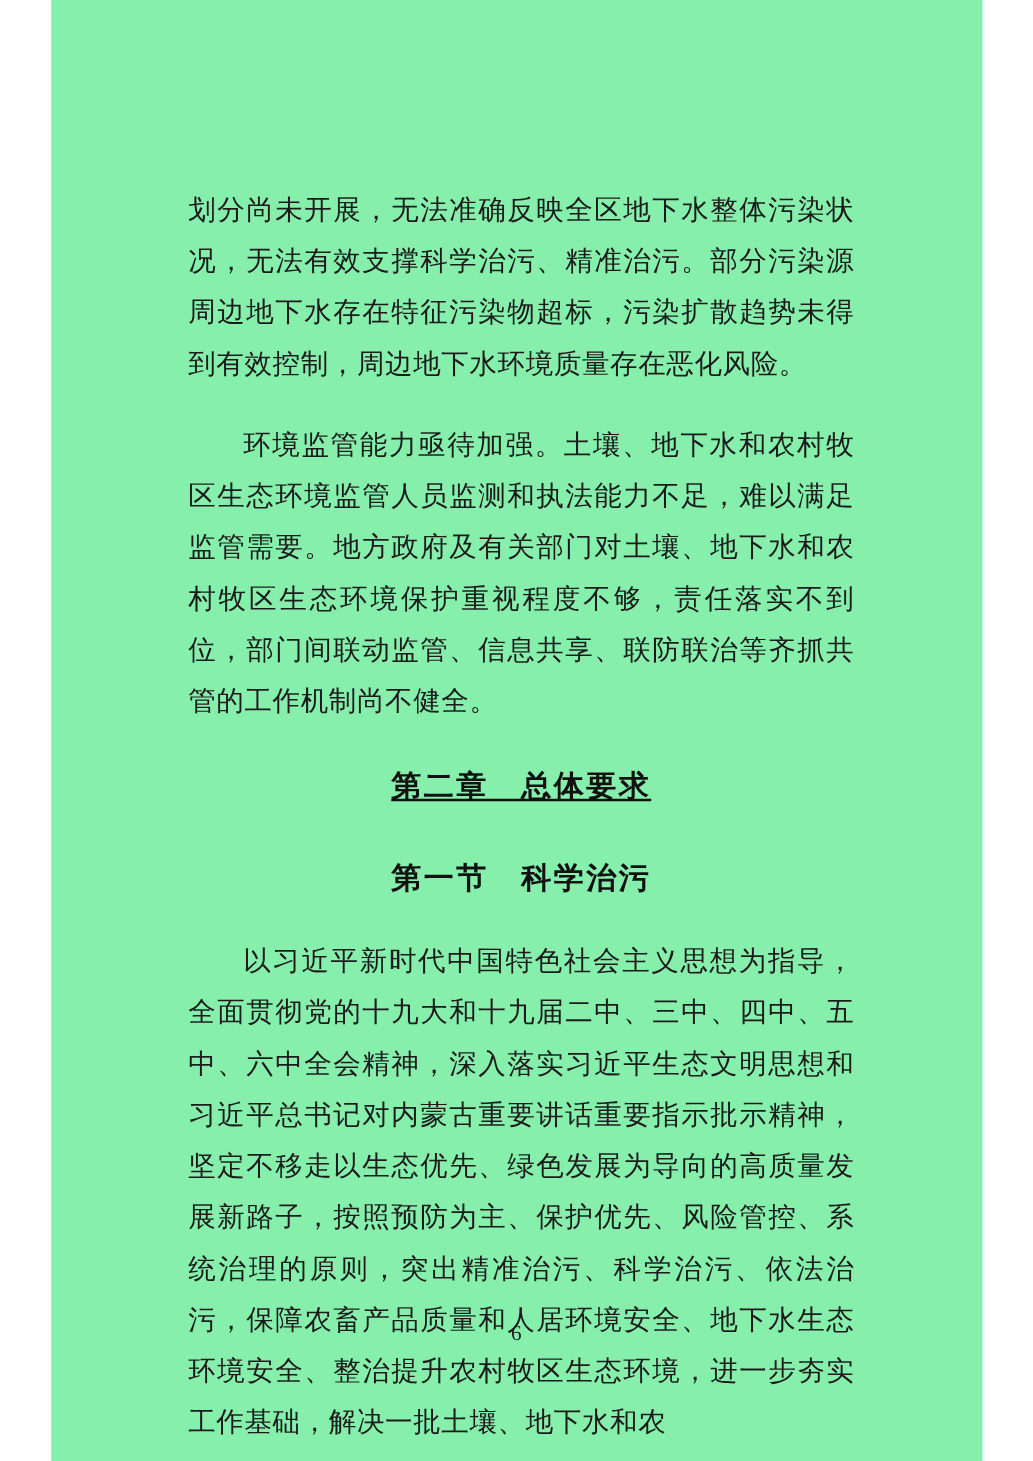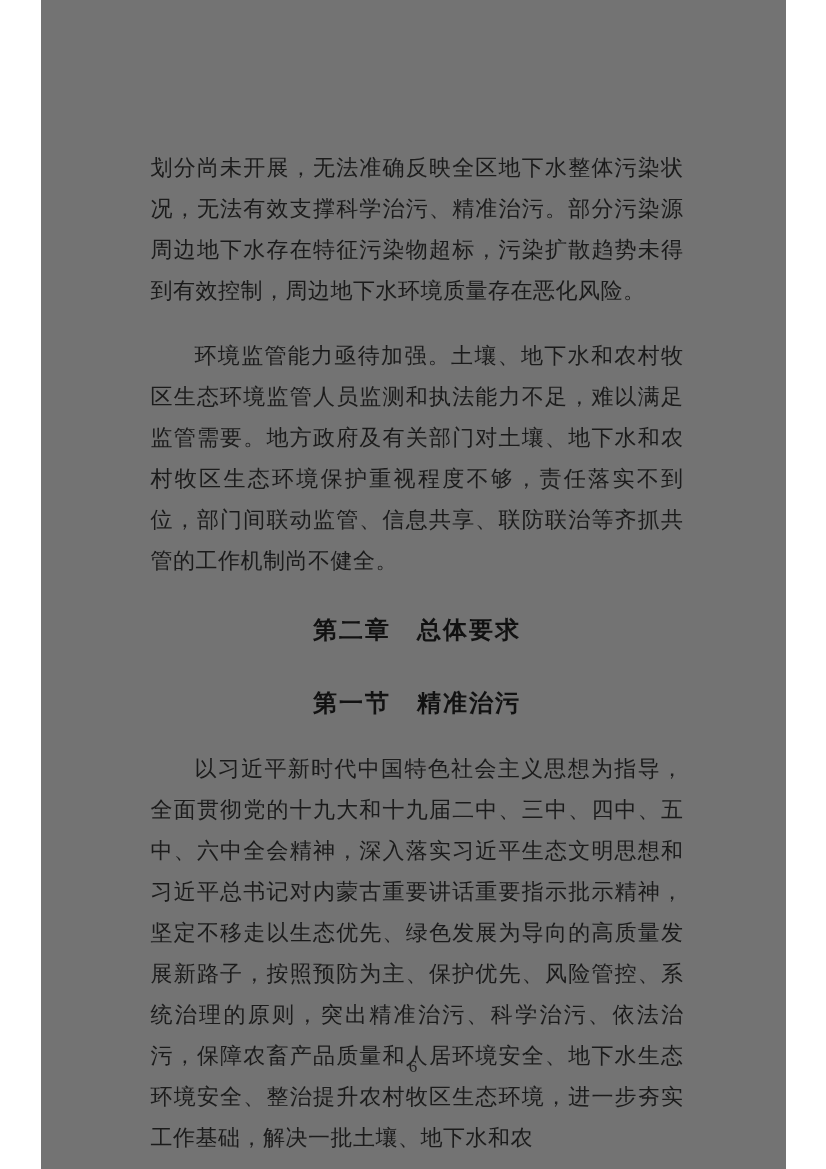--- a/index.html
+++ b/index.html
@@ -6,21 +6,21 @@
     html, body {
       margin: 0;
       padding: 0;
       background: #ffffff;
     }
     .page {
       position: relative;
       width: 745px;
       height: 1169px;
       margin: 0 auto;
-      background: #737373;
+      background: #86efac;
       color: #1b1b1b;
       padding: 147px 102px 0 110px;
       font-family: "Liberation Serif", "DejaVu Serif", serif;
       overflow: hidden;
     }
     .body-text {
       width: 100%;
     }
     .para {
       margin: 0;
@@ -37,20 +37,21 @@
     }
     .chapter-heading {
       margin: 28px 0 33px 0;
       font-family: "Liberation Sans", "DejaVu Sans", sans-serif;
       font-weight: bold;
       font-size: 24px;
       line-height: 41px;
       text-align: center;
       letter-spacing: 2px;
       color: #111111;
+      text-decoration: underline;
     }
     .section-heading {
       margin: 0 0 23px 0;
       font-family: "Liberation Serif", "DejaVu Serif", serif;
       font-weight: bold;
       font-size: 24px;
       line-height: 41px;
       text-align: center;
       letter-spacing: 2px;
       color: #111111;
@@ -68,17 +69,17 @@
     }
   </style>
 </head>
 <body>
 
 <div class="page">
   <div class="body-text">
     <p class="para">划分尚未开展，无法准确反映全区地下水整体污染状况，无法有效支撑科学治污、精准治污。部分污染源周边地下水存在特征污染物超标，污染扩散趋势未得到有效控制，周边地下水环境质量存在恶化风险。</p>
     <p class="para indent">环境监管能力亟待加强。土壤、地下水和农村牧区生态环境监管人员监测和执法能力不足，难以满足监管需要。地方政府及有关部门对土壤、地下水和农村牧区生态环境保护重视程度不够，责任落实不到位，部门间联动监管、信息共享、联防联治等齐抓共管的工作机制尚不健全。</p>
     <div class="chapter-heading">第二章　总体要求</div>
-    <div class="section-heading">第一节　精准治污</div>
+    <div class="section-heading">第一节　科学治污</div>
     <p class="para indent">以习近平新时代中国特色社会主义思想为指导，全面贯彻党的十九大和十九届二中、三中、四中、五中、六中全会精神，深入落实习近平生态文明思想和习近平总书记对内蒙古重要讲话重要指示批示精神，坚定不移走以生态优先、绿色发展为导向的高质量发展新路子，按照预防为主、保护优先、风险管控、系统治理的原则，突出精准治污、科学治污、依法治污，保障农畜产品质量和人居环境安全、地下水生态环境安全、整治提升农村牧区生态环境，进一步夯实工作基础，解决一批土壤、地下水和农</p>
   </div>
   <div class="page-number">6</div>
 </div>
 
 </body></html>

